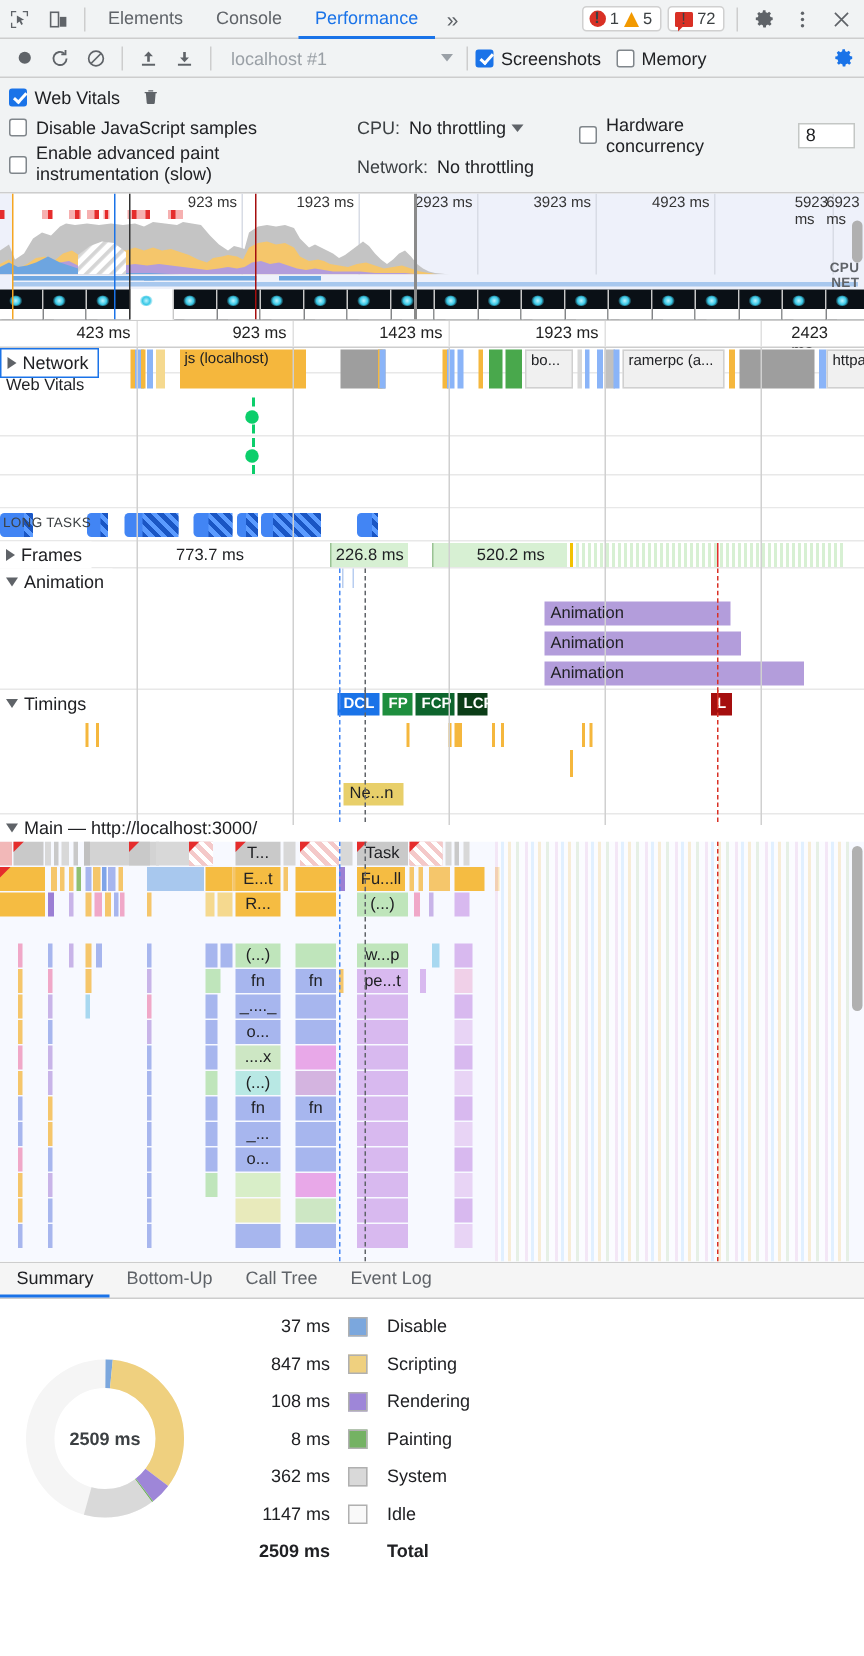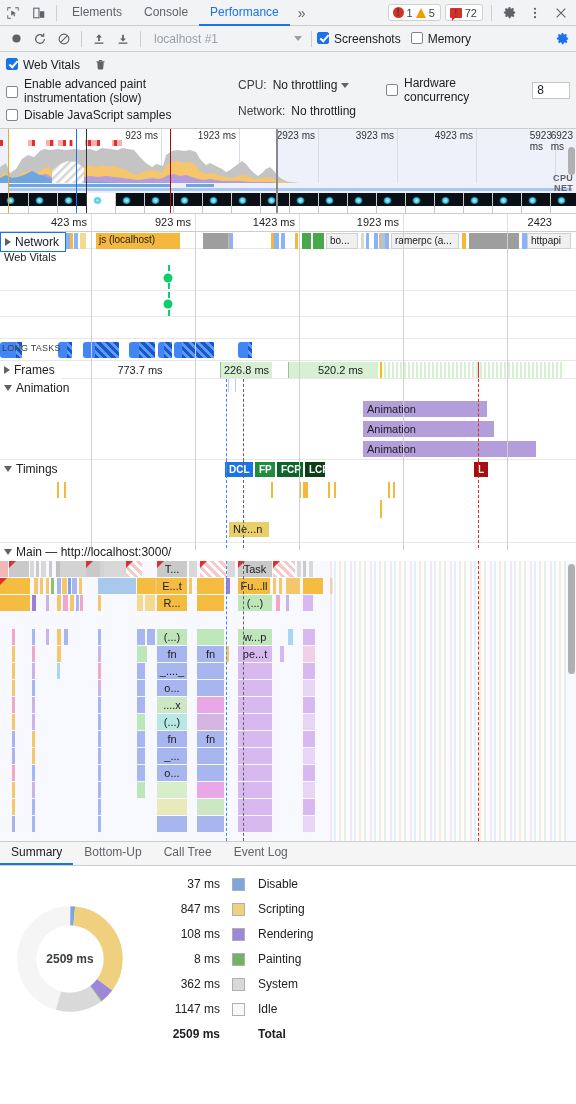--- a/index.html
+++ b/index.html
@@ -80,21 +80,21 @@
   .chk {
     width: 12px; height: 12px; border: 1px solid #80868b; border-radius: 2px;
     background:#fff; display:inline-block; position:relative; flex:none;
   }
   .chk.on { background: #1a73e8; border-color:#1a73e8; }
   .chk.on:after {
     content:""; position:absolute; left:3.5px; top:0.5px;
     width:3px; height:7px; border:solid #fff; border-width:0 2px 2px 0;
     transform: rotate(42deg);
   }
-  .chklabel { display:flex; gap:5px; margin-right:10px; font-size:12px; color:#202124;}
+  .chklabel { display:flex; align-items:center; gap:5px; margin-right:10px; font-size:12px; color:#202124;}
   .gear-blue { color:#1a73e8; margin-left:auto; margin-right:6px; display:flex; }
 
   
   .settings-pane { background:#f1f3f4; border-bottom:1px solid #cdcdcd; padding: 3px 6px 4px 6px;}
   .setrow1 { display:flex; align-items:center; gap:6px; height:19px;}
   .trash { color:#5f6368; margin-left:8px; display:flex; align-items:center;}
   .setgrid { display:flex; margin-top:2px; }
   .setcol-left { width: 232px; }
   .setcol-mid { width: 148px; }
   .setcol-right { flex:1; }
@@ -139,22 +139,22 @@
     position:absolute; left:0; top:0; z-index:6;
     display:flex; align-items:center; gap:4px;
     font-size:12px; color:#202124; padding:2px 6px 2px 4px;
     background:#fff; white-space:nowrap;
   }
   .track-title.boxed { border:1px solid #c8c8c8; border-left:none;}
   .tri-r { width:0;height:0;border-top:4px solid transparent;border-bottom:4px solid transparent;border-left:6px solid #5f6368;}
   .tri-d { width:0;height:0;border-left:4px solid transparent;border-right:4px solid transparent;border-top:6px solid #5f6368;}
 
   .net-row { height:16px; position:relative; background:#fff; }
-  .net-bar { position:absolute; top:1px; height:16px; font-size:10px; line-height:14px;
-             overflow:hidden; white-space:nowrap; }
+  .net-bar { position:absolute; top:1px; height:26px; font-size:10px; line-height:14px;
+             overflow:hidden; white-space:nowrap;margin-left:24px; }
   .net-bar span{ padding-left:3px; color:#202124;}
 
   .wv-label { font-size:11px; color:#202124; padding:2px 0 2px 4px;}
   .wv-lane { height:26px; border-bottom:1px solid #e8e8e8; position:relative;}
   .wv-dot { position:absolute; width:9px; height:9px; border-radius:50%; background:#0cce6b; transform:translate(-50%,-50%); }
   .wv-dash { position:absolute; top:0; bottom:0; width:0; border-left:2px dashed #0cce6b;}
 
   .lt-row { height:22px; position:relative; background:#fff; border-bottom:1px solid #e8e8e8;}
   .lt-label { position:absolute; left:2px; top:4px; font-size:9px; color:#3c4043; z-index:4; letter-spacing:.2px;}
   .lt-task { position:absolute; top:3px; height:16px; border-radius:3px; background:#4285f4; }
@@ -337,30 +337,30 @@
       <span>Web Vitals</span>
     </label>
     <span class="trash">
       <svg width="13" height="13" viewBox="0 0 16 16">
           <path fill="#5f6368" d="M4 5h8l-.7 8.2a1 1 0 01-1 .8H5.7a1 1 0 01-1-.8zM6 2.6h4v1H6zM3 4h10v1.1H3z"></path>
         </svg>
     </span>
   </div>
   <div class="setgrid">
     <div class="setcol-left">
+      <label class="setline">
+        <span class="chk"></span>
+        <span>Disable JavaScript samples</span>
+      </label>
       <label class="setline two" style="margin-top:2px">
         <span class="chk" style="margin-top:8px"></span>
         <span class="lbl2">
           <span>Enable advanced paint</span><br>
           <span>instrumentation (slow)</span>
         </span>
-      </label>
-      <label class="setline">
-        <span class="chk"></span>
-        <span>Disable JavaScript samples</span>
       </label>
     </div>
     <div class="setcol-mid">
       <div class="setline">
         <span class="muted-lbl">CPU:</span>
         <span class="sel-text">
           <span>No throttling</span>
           <span class="caret-dn"></span>
         </span>
       </div>

